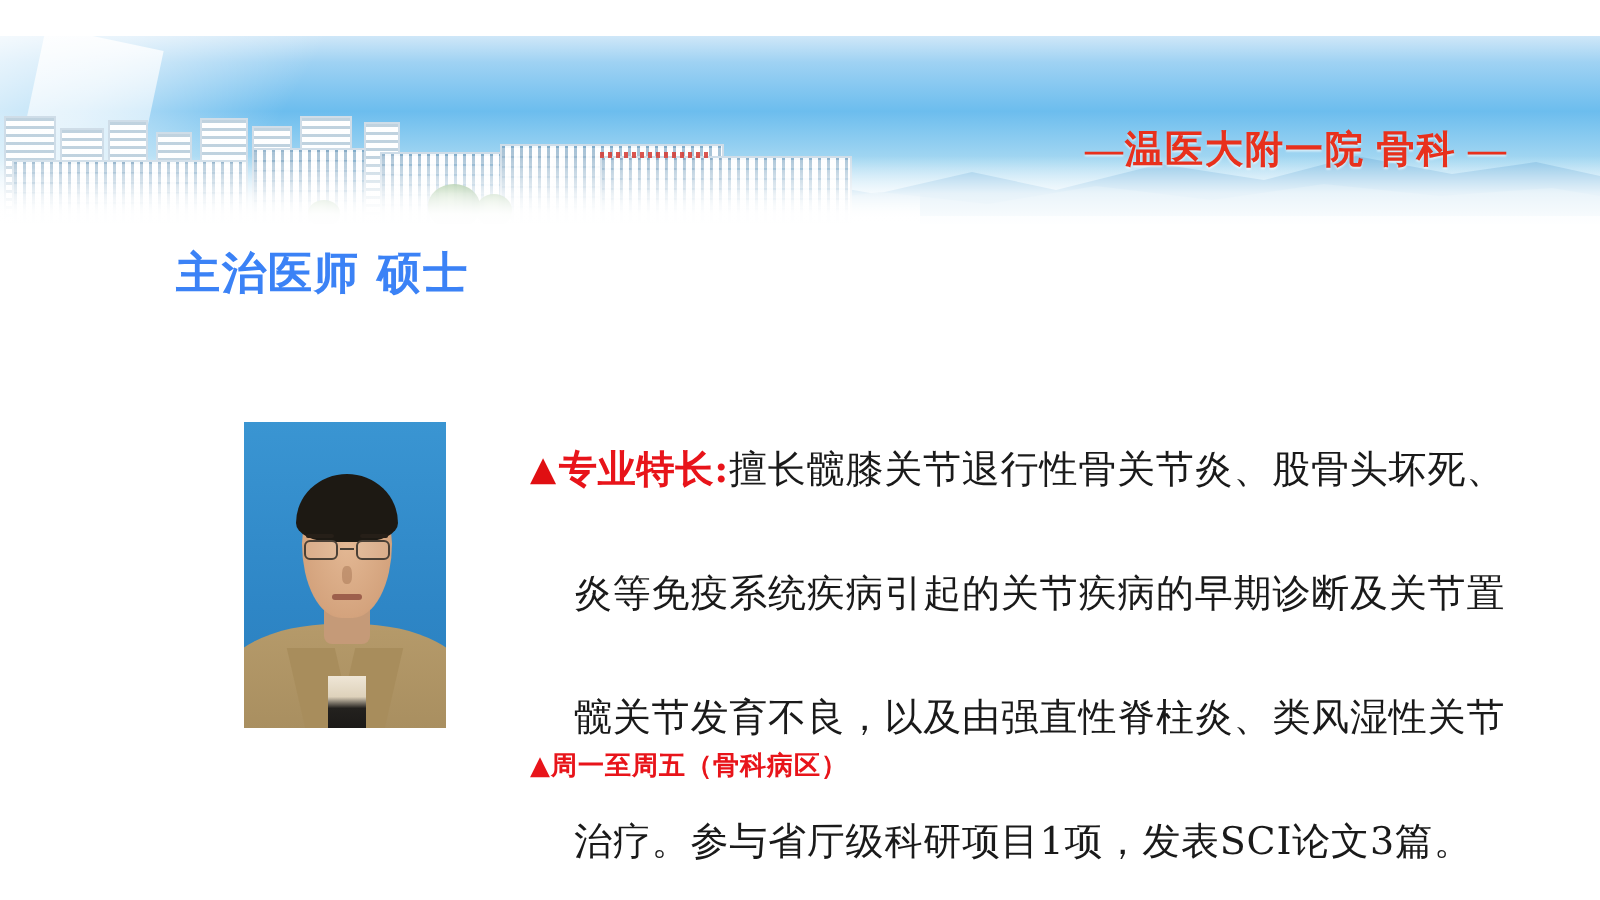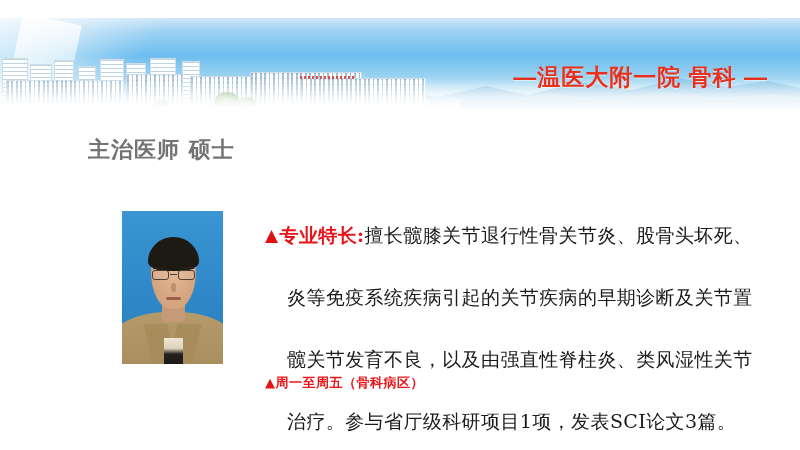--- a/index.html
+++ b/index.html
@@ -132,24 +132,24 @@
     left: 0;
     bottom: 0;
     width: 460px;
     height: 16px;
     background: linear-gradient(180deg, rgba(255,255,255,0) 0%, rgba(255,255,255,0.9) 70%);
   }
 
   
   .banner-title {
     position: absolute;
-    right: 32px;
+    right: 46px;
     top: 44px;
-    font-family: Liberation Sans, sans-serif;
-    font-size: 23px;
+    font-family: Liberation Serif, serif;
+    font-size: 19px;
     font-weight: bold;
     color: #e8301c;
     letter-spacing: 1px;
     white-space: nowrap;
     text-shadow: 0 1px 1px rgba(255,255,255,0.6);
   }
 
   
   .name-row {
     position: absolute;
@@ -164,24 +164,23 @@
     font-size: 32px;
     font-weight: bold;
     color: #ef0c14;
     letter-spacing: 2px;
     line-height: 1;
   }
   .doctor-title {
     font-family: "DejaVu Serif", "Liberation Serif", serif;
     font-size: 22px;
     font-weight: bold;
-    color: #737373;
+    color: #3b82f6;
     letter-spacing: 1px;
     line-height: 1;
-    margin-top: 12px;
   }
 
   
   .photo-frame {
     position: absolute;
     left: 122px;
     top: 211px;
     width: 101px;
     height: 153px;
     background: #2f8fd0;

